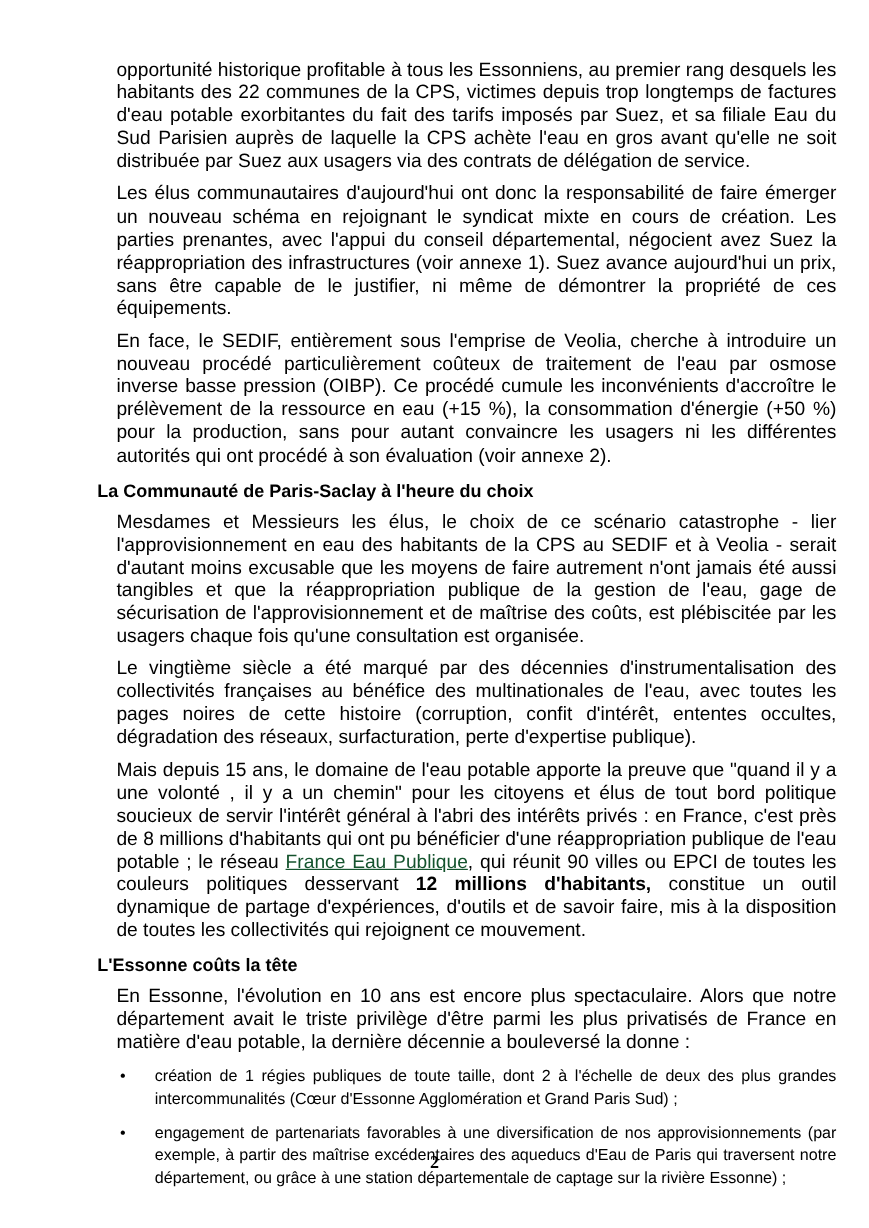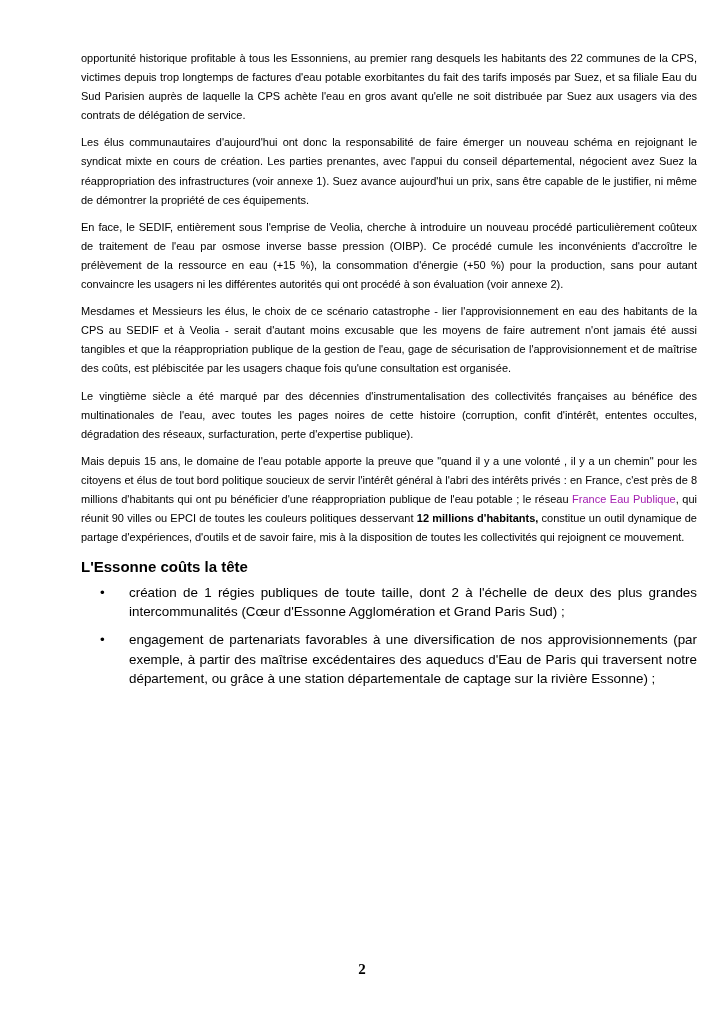--- a/index.html
+++ b/index.html
@@ -1,41 +1,43 @@
 <!DOCTYPE html>
 <html><head>
 <meta charset="utf-8">
 <style>
   html, body { margin: 0; padding: 0; background: #ffffff; }
   body { width: 724px; height: 1023px; position: relative; overflow: hidden;
          font-family: "Liberation Sans", sans-serif; color: #000; }
   .page { position: absolute; left: 81px; top: 49px; width: 616px; }
-  p { margin: 0 0 8px 0; font-size: 11px; line-height: 19.1px; text-align: justify; }
+  p { margin: 0 0 8px 16px; font-size: 16px; line-height: 19.1px; text-align: justify; }
   h2 { margin: 10px 0 7px 0; font-size: 15px; line-height: 19px; font-weight: bold; }
   ul { margin: 0; padding: 0 0 0 48px; list-style: none; }
   li { position: relative; font-size: 13.4px; line-height: 19.1px; text-align: justify; margin-bottom: 9px; }
   li .bullet { position: absolute; left: -29px; top: 0; }
-  a.link { color: #a21caf; }
+  a.link { color: #14532d; text-decoration: underline; }
   .page-number { position: absolute; left: 0; width: 724px; top: 961px; text-align: center;
                  font-family: "Liberation Serif", serif; font-weight: bold; font-size: 15px; }
 </style>
 </head>
 <body>
 
 <div class="page">
   <p>opportunité historique profitable à tous les Essonniens, au premier rang desquels les habitants des 22 communes de la CPS, victimes depuis trop longtemps de factures d'eau potable exorbitantes du fait des tarifs imposés par Suez, et sa filiale Eau du Sud Parisien auprès de laquelle la CPS achète l'eau en gros avant qu'elle ne soit distribuée par Suez aux usagers via des contrats de délégation de service.</p>
   <p>Les élus communautaires d'aujourd'hui ont donc la responsabilité de faire émerger un nouveau schéma en rejoignant le syndicat mixte en cours de création. Les parties prenantes, avec l'appui du conseil départemental, négocient avez Suez la réappropriation des infrastructures (voir annexe 1). Suez avance aujourd'hui un prix, sans être capable de le justifier, ni même de démontrer la propriété de ces équipements.</p>
   <p>En face, le SEDIF, entièrement sous l'emprise de Veolia, cherche à introduire un nouveau procédé particulièrement coûteux de traitement de l'eau par osmose inverse basse pression (OIBP). Ce procédé cumule les inconvénients d'accroître le prélèvement de la ressource en eau (+15 %), la consommation d'énergie (+50 %) pour la production, sans pour autant convaincre les usagers ni les différentes autorités qui ont procédé à son évaluation (voir annexe 2).</p>
 
+  <h2>La Communauté de Paris-Saclay à l'heure du choix</h2>
   <p>Mesdames et Messieurs les élus, le choix de ce scénario catastrophe - lier l'approvisionnement en eau des habitants de la CPS au SEDIF et à Veolia - serait d'autant moins excusable que les moyens de faire autrement n'ont jamais été aussi tangibles et que la réappropriation publique de la gestion de l'eau, gage de sécurisation de l'approvisionnement et de maîtrise des coûts, est plébiscitée par les usagers chaque fois qu'une consultation est organisée.</p>
 
   <p>Le vingtième siècle a été marqué par des décennies d'instrumentalisation des collectivités françaises au bénéfice des multinationales de l'eau, avec toutes les pages noires de cette histoire (corruption, confit d'intérêt, ententes occultes, dégradation des réseaux, surfacturation, perte d'expertise publique).</p>
   <p><span>Mais depuis 15 ans, le domaine de l'eau potable apporte la preuve que "quand il y a une volonté , il y a un chemin" pour les citoyens et élus de tout bord politique soucieux de servir l'intérêt général à l'abri des intérêts privés : en France, c'est près de 8 millions d'habitants qui ont pu bénéficier d'une réappropriation publique de l'eau potable ; le réseau </span><a class="link">France Eau Publique</a><span>, qui réunit 90 villes ou EPCI de toutes les couleurs politiques desservant </span><b>12 millions d'habitants,</b><span> constitue un outil dynamique de partage d'expériences, d'outils et de savoir faire, mis à la disposition de toutes les collectivités qui rejoignent ce mouvement.</span></p>
 
   <h2>L'Essonne coûts la tête</h2>
+  <p>En Essonne, l'évolution en 10 ans est encore plus spectaculaire. Alors que notre département avait le triste privilège d'être parmi les plus privatisés de France en matière d'eau potable, la dernière décennie a bouleversé la donne :</p>
 
   <ul>
     <li><span class="bullet">•</span><span>création de 1 régies publiques de toute taille, dont 2 à l'échelle de deux des plus grandes intercommunalités (Cœur d'Essonne Agglomération et Grand Paris Sud) ;</span></li>
     <li><span class="bullet">•</span><span>engagement de partenariats favorables à une diversification de nos approvisionnements (par exemple, à partir des maîtrise excédentaires des aqueducs d'Eau de Paris qui traversent notre département, ou grâce à une station départementale de captage sur la rivière Essonne) ;</span></li>
   </ul>
 </div>
 
 <div class="page-number">2</div>
 
 </body></html>

